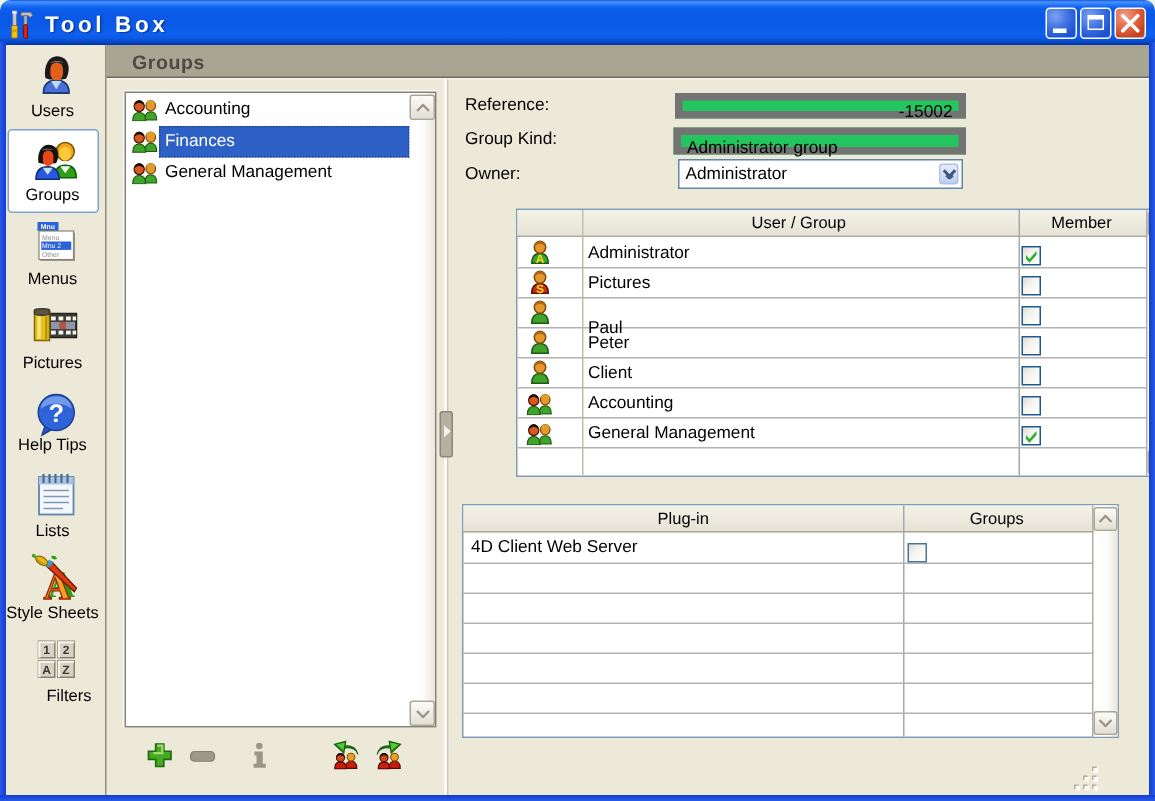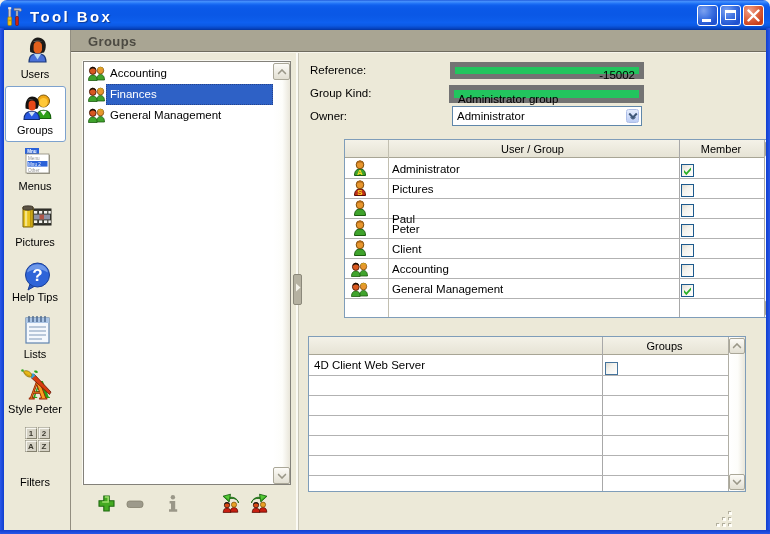--- a/index.html
+++ b/index.html
@@ -76,22 +76,22 @@
 
 <div class="abs" id="sidebar"></div>
 <div class="abs" id="sidesep"></div>
 <div class="abs" id="selbox"></div>
 <div class="abs sblabel" style="top:68px;">Users</div>
 <div class="abs sblabel" style="top:124px;">Groups</div>
 <div class="abs sblabel" style="top:180px;">Menus</div>
 <div class="abs sblabel" style="top:236px;">Pictures</div>
 <div class="abs sblabel" style="top:291px;">Help Tips</div>
 <div class="abs sblabel" style="top:348px;">Lists</div>
-<div class="abs sblabel" style="top:403px;">Style Peter</div>
-<div class="abs sblabel" style="top:476px;">Filters</div>
+<div class="abs sblabel" style="top:403px;">Style Sheets</div>
+<div class="abs sblabel" style="top:458px;padding-left:11px;">Filters</div>
 
 <svg class="abs" style="left:27px;top:36px;" width="21" height="27" viewBox="0 0 21 27">
   <path d="M3.2 16 C1.8 7 6.2 1.5 10.8 1.5 C15.8 1.5 18.8 5.2 18.8 9.5 C18.8 12.5 18 14.5 17 16.5 L14 17 L6 17 Z" fill="#1c1a18"></path>
   <path d="M6 6 C7.5 4.6 13 4.4 15.5 5.8 C13 5 9 5.2 6 6 Z" fill="#9a9a9a"></path>
   <path d="M2 26 C2 19.5 6 17.5 10.5 17.5 C15 17.5 19 19.5 19 26 Z" fill="#4a70d8" stroke="#1c3a7c" stroke-width="1.2"></path>
   <path d="M7 18 L10.5 23.5 L14 18 Z" fill="#bcdcf4"></path>
   <rect x="6.6" y="5.6" width="8.4" height="12" rx="4.2" fill="#e2601c"></rect>
 </svg>
 
 <svg class="abs" style="left:23px;top:93px;" width="29" height="27" viewBox="0 0 29 27">
@@ -346,20 +346,21 @@
     </div>
   <div class="abs sbbtn" style="left:420px;top:160px;width:16px;height:16px;">
       <svg class="chev" width="9" height="6" viewBox="0 0 9 6">
         <path d="M0.5 1 L4.5 5 L8.5 1" fill="none" stroke="#9a9788" stroke-width="1.6"></path>
       </svg>
     </div>
 </div>
 
 <div class="abs tbl" id="tbl2">
   <div class="thead" style="width:436px;"></div>
+  <div class="thtext" style="left:0px;width:293px;">Plug-in</div>
   <div class="thtext" style="left:292px;width:127px;">Groups</div>
   <div class="vline" style="left:293px;top:0;height:154px;background:#a8a8a8;"></div>
   <div class="hline" style="left:0;top:38px;width:419px;"></div>
   <div class="hline" style="left:0;top:58px;width:419px;"></div>
   <div class="hline" style="left:0;top:78px;width:419px;"></div>
   <div class="hline" style="left:0;top:98px;width:419px;"></div>
   <div class="hline" style="left:0;top:118px;width:419px;"></div>
   <div class="hline" style="left:0;top:138px;width:419px;"></div>
   <div class="rowtext" style="left:5px;top:22px;">4D Client Web Server</div>
   <div class="cb" style="left:296px;top:25px;border-color:#46749c;"></div>

